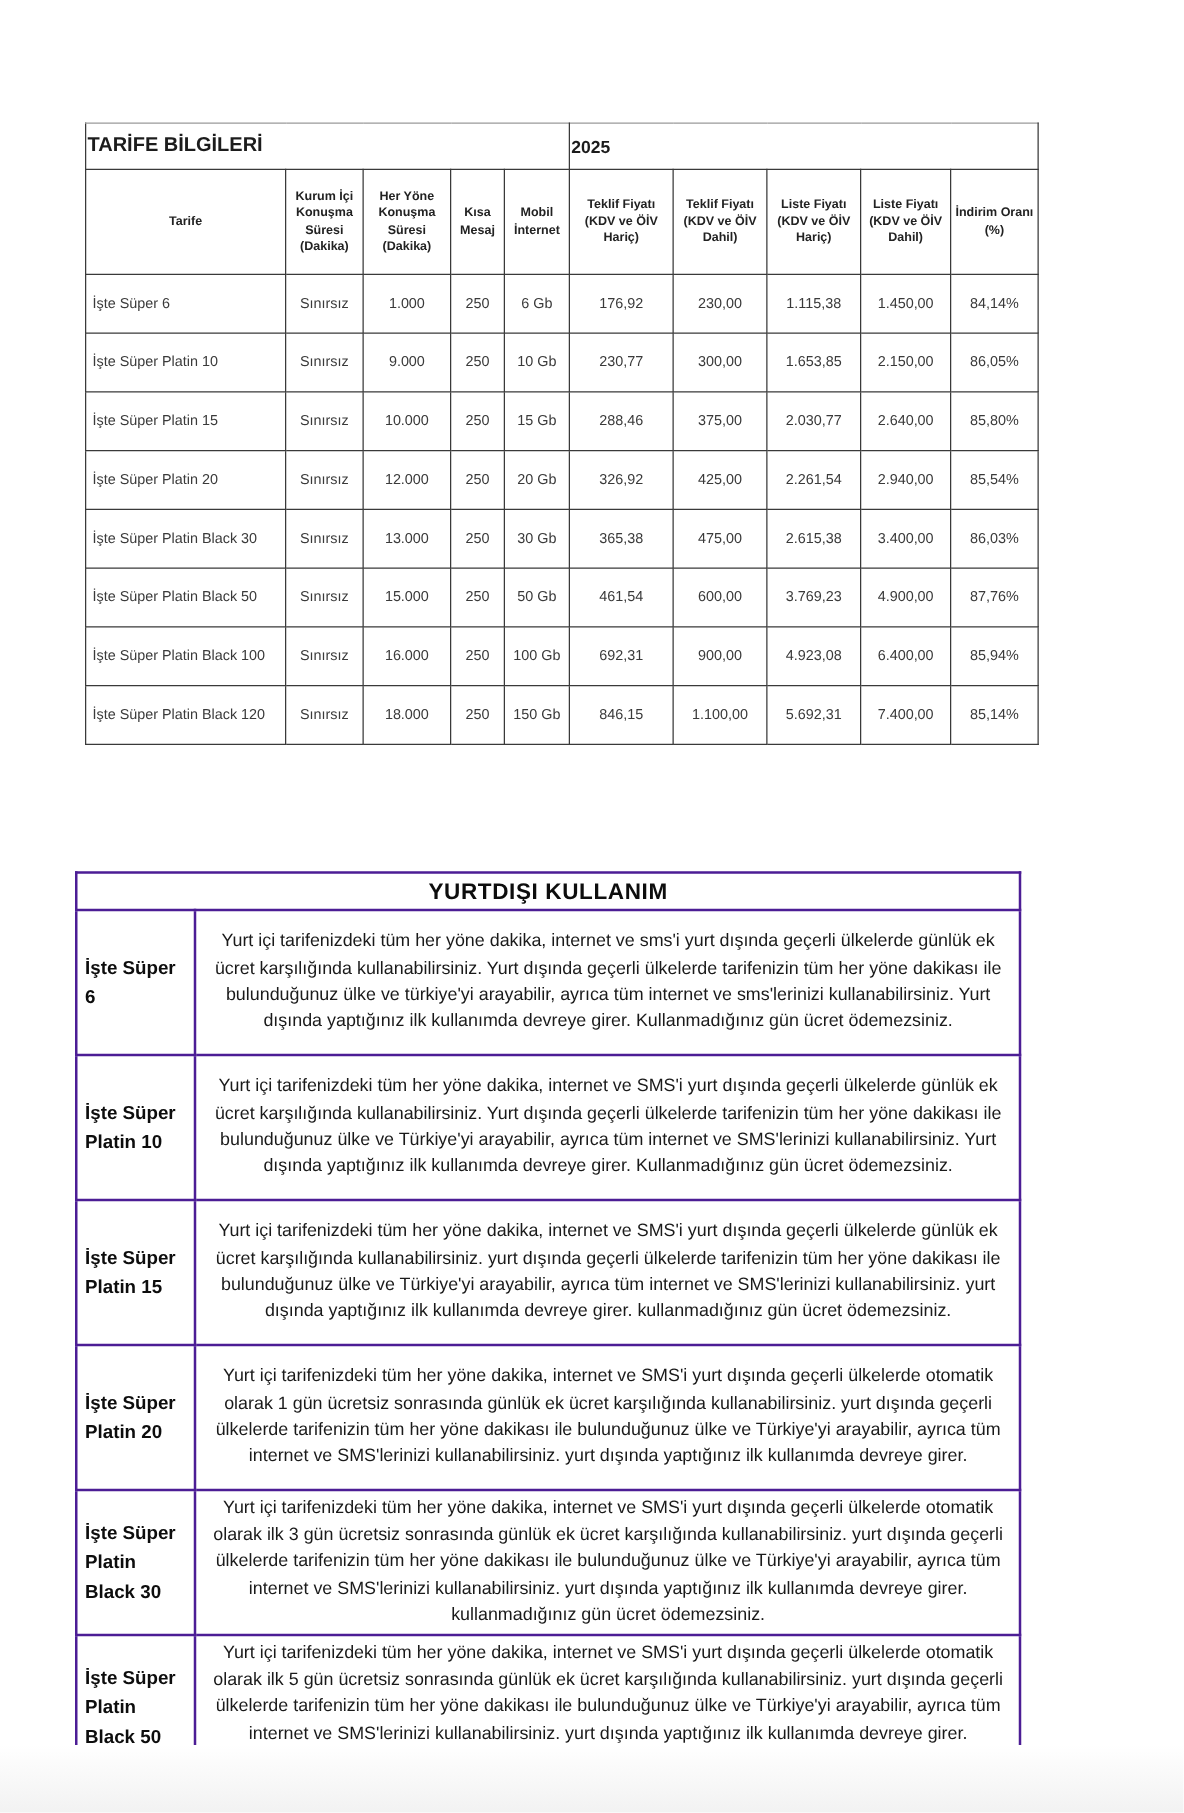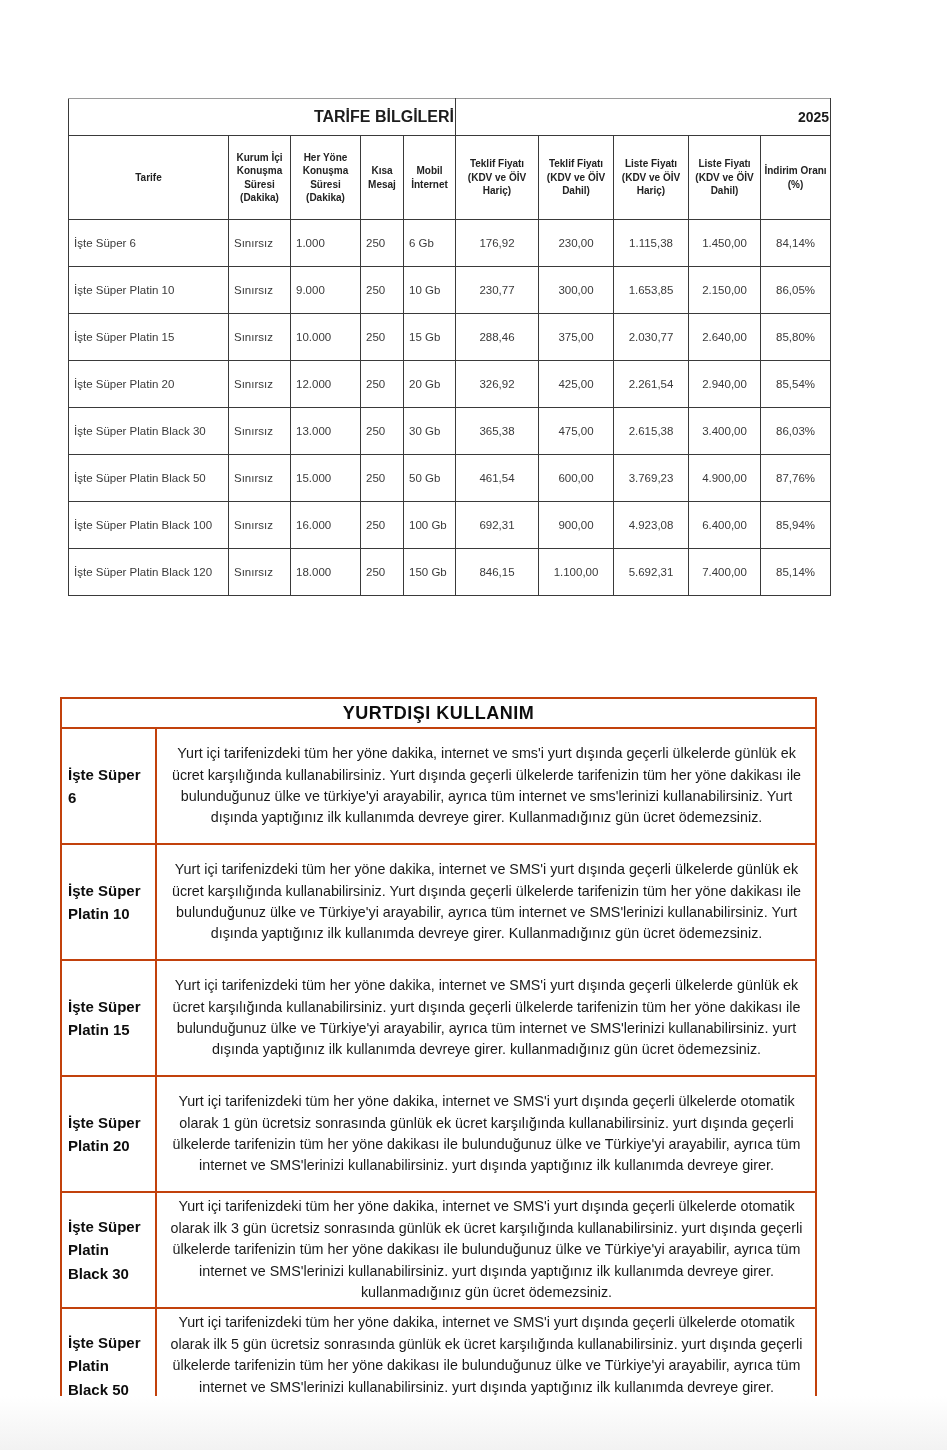--- a/index.html
+++ b/index.html
@@ -27,21 +27,21 @@
     color: #2e2e2e;
   }
   table.tariff th, table.tariff td {
     border: 1px solid #3a3a3a;
     overflow: hidden;
   }
   table.tariff .title-row th {
     height: 34px;
     font-size: 16px;
     font-weight: bold;
-    text-align: right;
+    text-align: left;
     color: #1c1c1c;
     border-top-color: #9a9a9a;
   }
   table.tariff .title-row th.year-cell { font-size: 14px; }
   table.tariff .header-row th {
     height: 79px;
     font-size: 10px;
     font-weight: bold;
     text-align: center;
     vertical-align: middle;
@@ -51,35 +51,35 @@
   }
   table.tariff tbody td {
     height: 42px;
     font-size: 11.5px;
     vertical-align: middle;
     padding: 2px 5px;
     color: #3a3a3a;
     background: #fff;
   }
   table.tariff td.c-left   { text-align: left; }
-  table.tariff td.c-center { text-align: left; }
+  table.tariff td.c-center { text-align: center; }
   table.tariff td.c-right  { text-align: center; }
 
   
   table.roaming {
     position: absolute;
     left: 60px;
     top: 697px;
     width: 755px;
     border-collapse: collapse;
     table-layout: fixed;
     color: #161616;
   }
   table.roaming th, table.roaming td {
-    border: 2px solid #c2410c;
+    border: 2px solid #4c1d95;
   }
   table.roaming .roaming-title th {
     height: 26px;
     font-size: 18px;
     font-weight: bold;
     text-align: center;
     letter-spacing: 0.5px;
     color: #0d0d0d;
   }
   table.roaming tbody th.plan-label {

